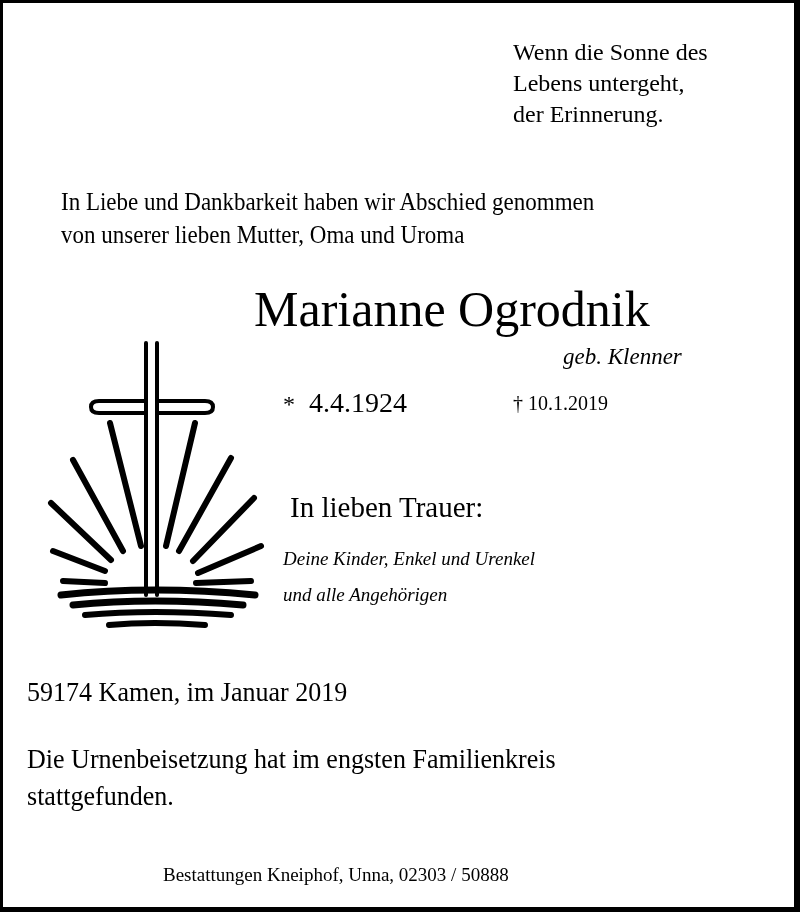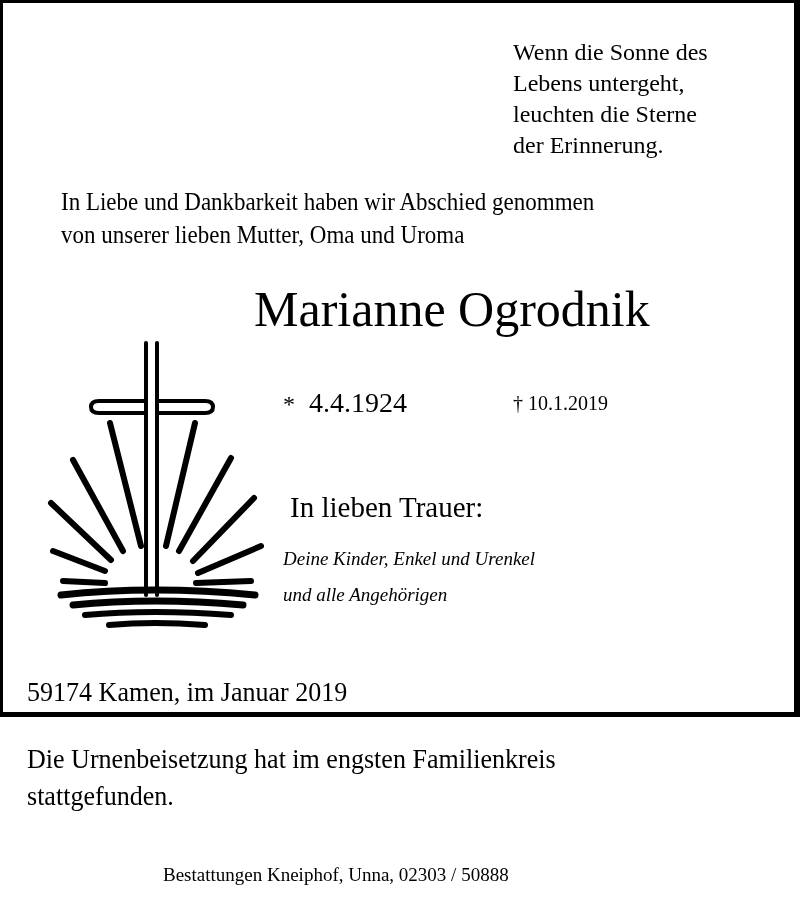--- a/index.html
+++ b/index.html
@@ -1,17 +1,17 @@
 <!DOCTYPE html>
 <html><head>
 <meta charset="utf-8">
 <style>
   html, body { margin: 0; padding: 0; background: #ffffff; }
   body { width: 800px; height: 912px; position: relative; overflow: hidden; font-family: "Liberation Serif", "DejaVu Serif", serif; color: #000; }
-  .frame { position: absolute; left: 0; top: 0; width: 800px; height: 717px; box-sizing: border-box;
+  .frame { position: absolute; left: 0; top: 0; width: 800px; height: 912px; box-sizing: border-box;
            border-left: 3px solid #000; border-top: 3px solid #000; border-right: 6px solid #000; border-bottom: 5px solid #000; background: #fff; }
   .abs { position: absolute; white-space: nowrap; }
   .poem { left: 510px; top: 34px; font-size: 24px; line-height: 31px; }
   .intro { left: 58px; top: 182px; font-size: 25px; line-height: 33px; transform: scaleX(0.92); transform-origin: left top; }
   .name { left: 251px; top: 276px; font-size: 50px; line-height: 60px; text-align: right; }
   .maiden { left: 560px; top: 340px; font-size: 23px; font-style: italic; line-height: 28px; }
   .born { left: 280px; top: 383px; font-size: 28px; line-height: 34px; }
   .born .star { font-size: 24px; margin-right: 14px; }
   .died { left: 510px; top: 383px; font-size: 20px; line-height: 34px; }
   .mourning { left: 287px; top: 487px; font-size: 29px; line-height: 34px; }
@@ -22,30 +22,30 @@
   .emblem { position: absolute; left: 30px; top: 330px; width: 240px; height: 300px; }
 </style>
 </head>
 <body>
 
 <div class="frame">
 
   <div class="abs poem">
     <div>Wenn die Sonne des</div>
     <div>Lebens untergeht,</div>
-    <div>leuchten die Sterne</div>
     <div>der Erinnerung.</div>
   </div>
 
   <div class="abs intro">
     <div>In Liebe und Dankbarkeit haben wir Abschied genommen</div>
     <div>von unserer lieben Mutter, Oma und Uroma</div>
   </div>
 
   <div class="abs name">Marianne Ogrodnik</div>
+  <div class="abs maiden">geb. Klenner</div>
 
   <div class="abs born">
     <span class="star">*</span><span>4.4.1924</span>
   </div>
   <div class="abs died">
     <span>†</span>
     <span>10.1.2019</span>
   </div>
 
   <svg class="emblem" viewBox="0 0 240 300" xmlns="http://www.w3.org/2000/svg">

